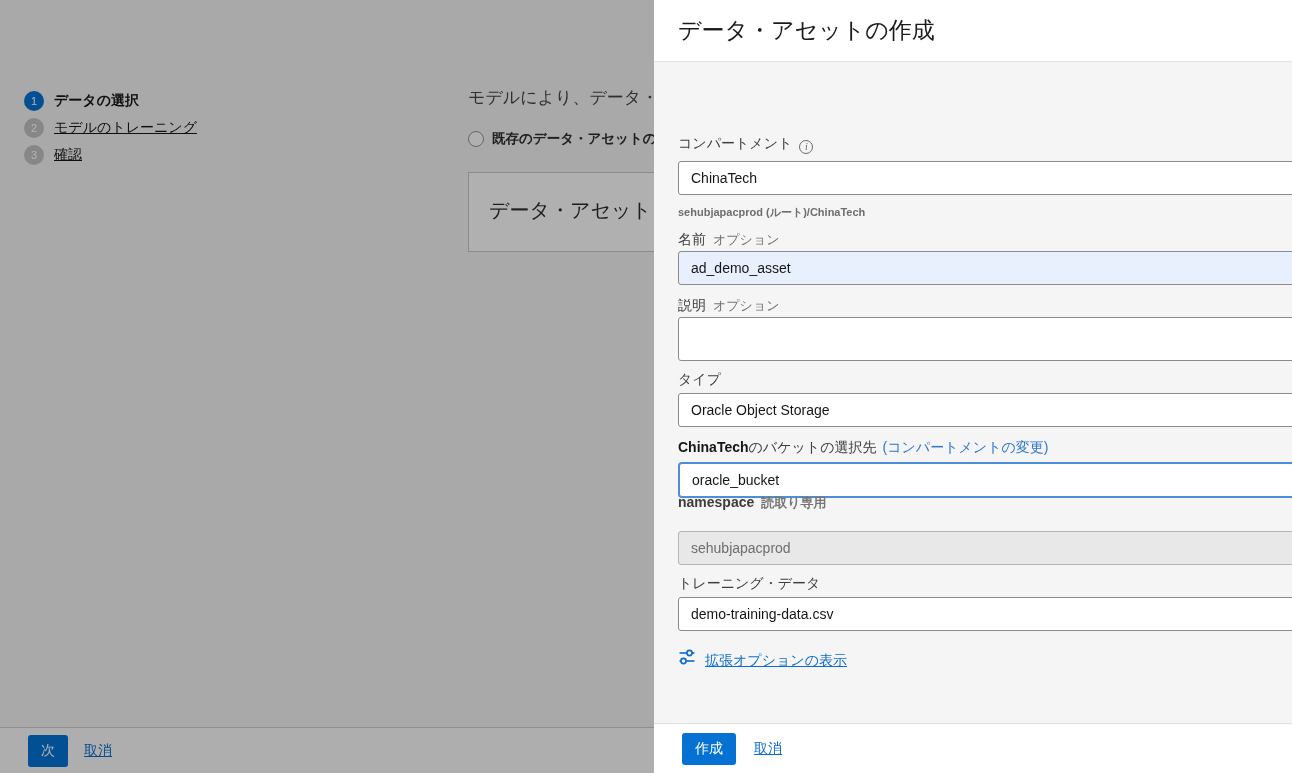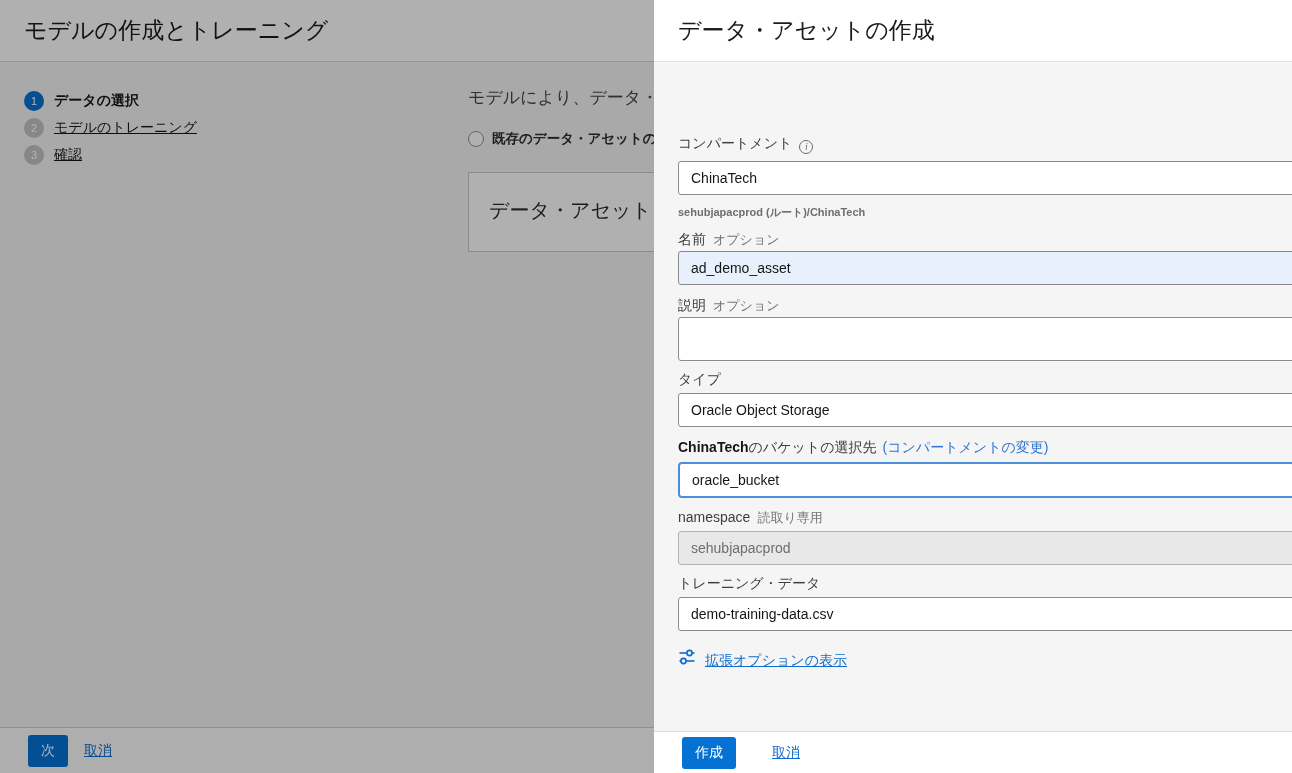--- a/index.html
+++ b/index.html
@@ -93,48 +93,45 @@
     display: inline-flex; align-items: center; justify-content: center;
     width: 14px; height: 14px; border: 1px solid #6b6b6b; border-radius: 50%;
     font-size: 10px; font-style: italic; font-family: "Liberation Serif", serif;
     color: #6b6b6b; margin-left: 7px; vertical-align: -2px; cursor: pointer;
   }
 
   .adv-row { position: absolute; left: 24px; top: 581px; display: flex; align-items: center; gap: 9px; }
   .adv-link { font-size: 14px; color: #0d6cce; text-decoration: underline; cursor: pointer; white-space: nowrap; margin-top: 9px; }
 
   .panel-footer {
-    position: absolute; left: 0; right: 0; bottom: 0; height: 42px;
+    position: absolute; left: 0; right: 0; bottom: 0; height: 50px;
     background: #ffffff; border-top: 1px solid #dcdcdc;
-    display: flex; align-items: center; gap: 36px; padding-left: 28px;
+    display: flex; align-items: center; gap: 18px; padding-left: 28px;
   }
 
   
   .top-comp-label { top: 73px; }
   .top-comp-select { top: 99px; }
   .top-name-label { top: 169px; }
   .top-name-input { top: 189px; }
   .top-desc-label { top: 235px; text-align: center; }
   .top-desc-area { top: 255px; }
   .top-type-label { top: 309px; text-align: center; }
   .top-type-select { top: 331px; }
   .top-bucket-label { top: 377px; }
   .top-bucket-input { top: 400px; }
-  .top-ns-label { top: 447px; }
+  .top-ns-label { top: 432px; font-weight: bold; }
   .top-ns-input { top: 469px; }
   .top-td-label { top: 513px; }
   .top-td-input { top: 535px; }
 </style>
 </head>
 <body>
 
 <div class="base">
-  <div class="base-header">
-    <div class="base-title">モデルの作成とトレーニング</div>
-  </div>
 
   <div class="step-row r1 active">
     <span class="step-circle">1</span>
     <span class="step-label">データの選択</span>
   </div>
   <div class="step-row r2">
     <span class="step-circle">2</span>
     <span class="step-label linked">モデルのトレーニング</span>
   </div>
   <div class="step-row r3">

